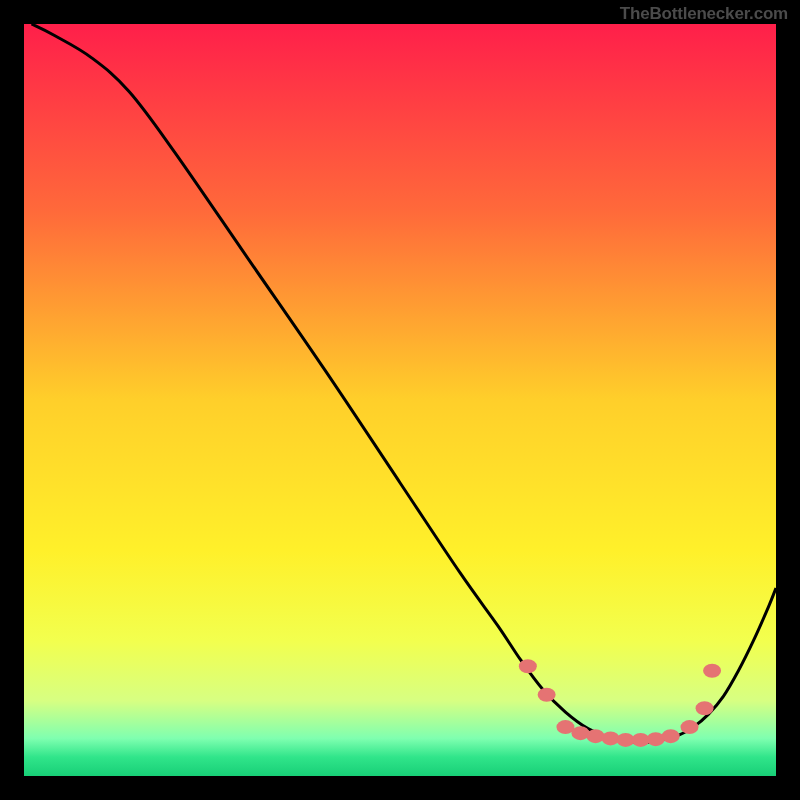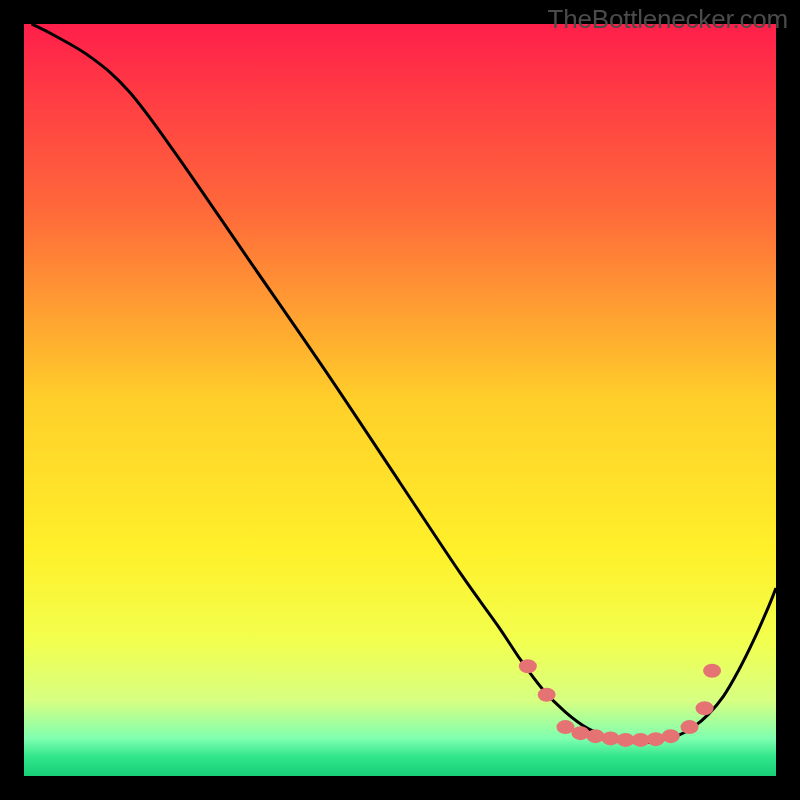--- a/index.html
+++ b/index.html
@@ -30,22 +30,22 @@
   .plot-area svg {
     position: absolute;
     left: 0;
     top: 0;
   }
   .watermark {
     position: absolute;
     top: 4px;
     right: 12px;
     color: #4b4b4b;
-    font-size: 26px;
-    font-weight: 400;
+    font-size: 17px;
+    font-weight: 700;
     letter-spacing: -0.2px;
   }
 </style>
 </head>
 <body>
 
 <div class="frame">
   <div class="plot-area">
     <svg id="chart-svg" width="752" height="752" viewBox="0 0 752 752" preserveAspectRatio="none">
       <defs>

